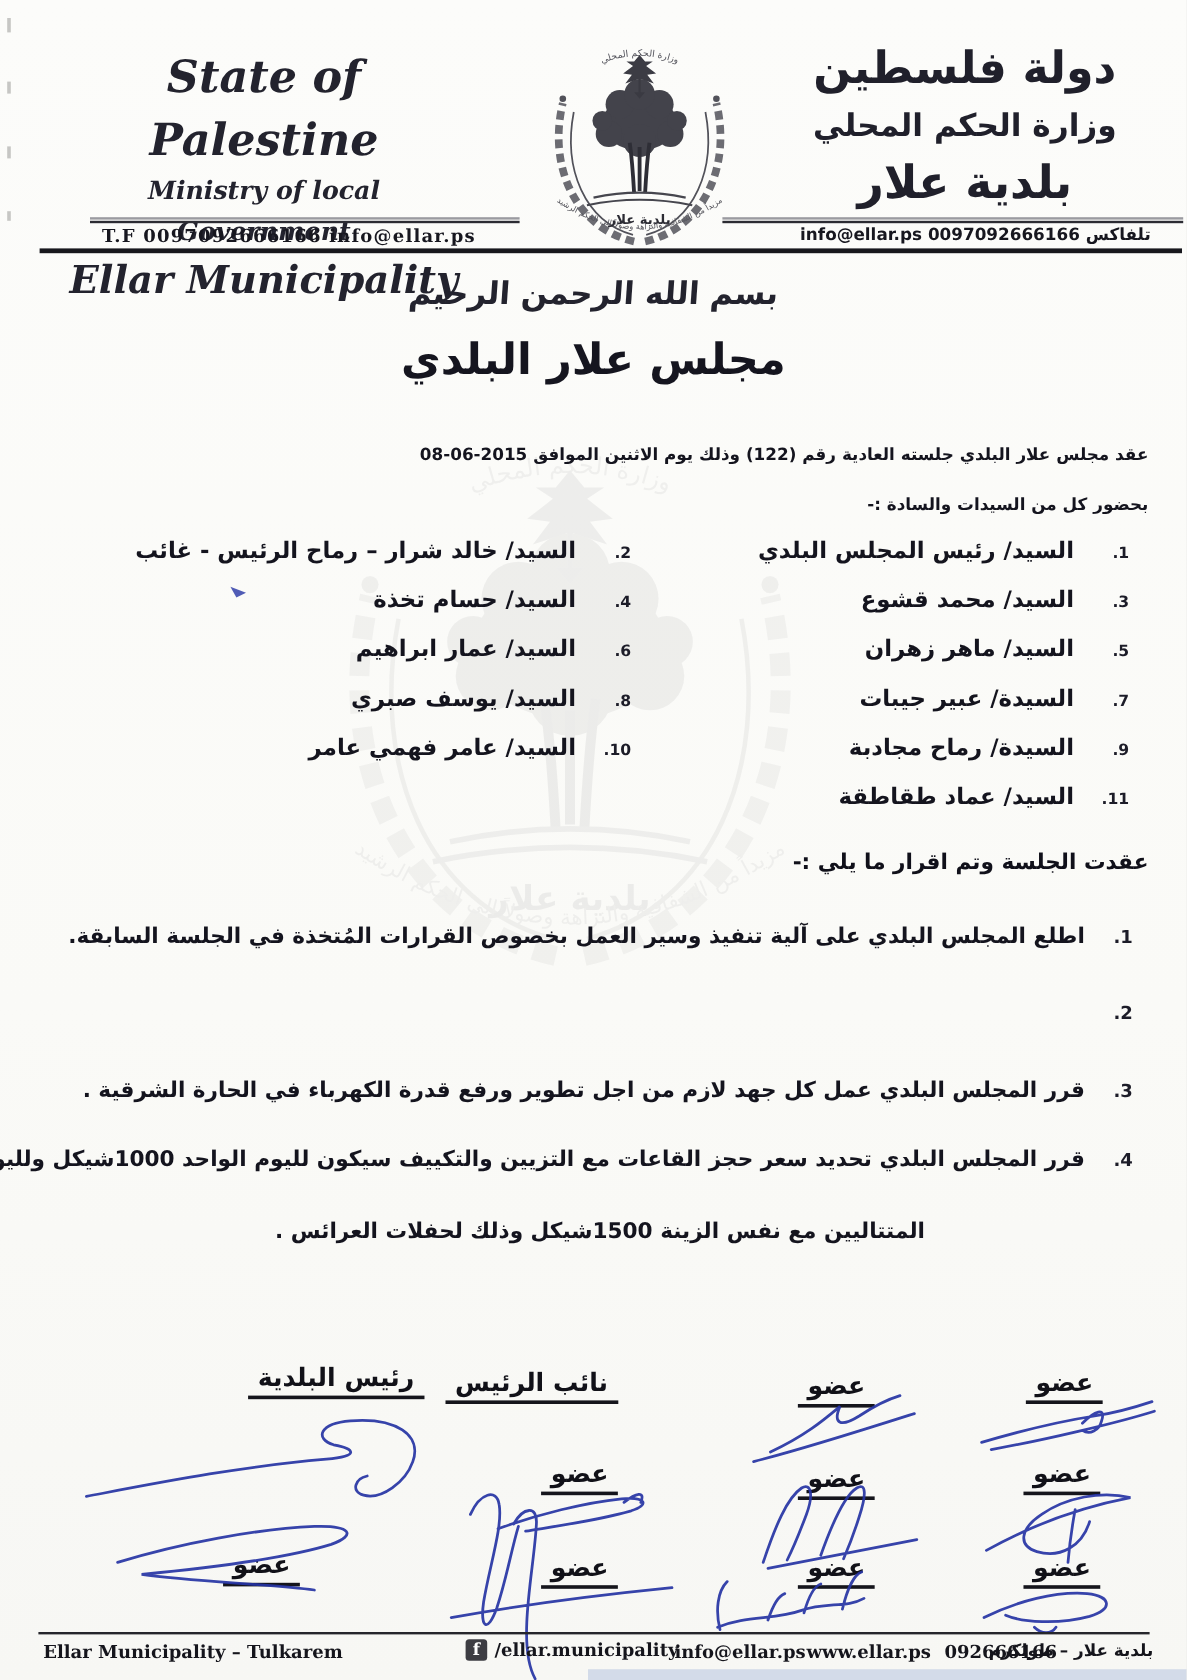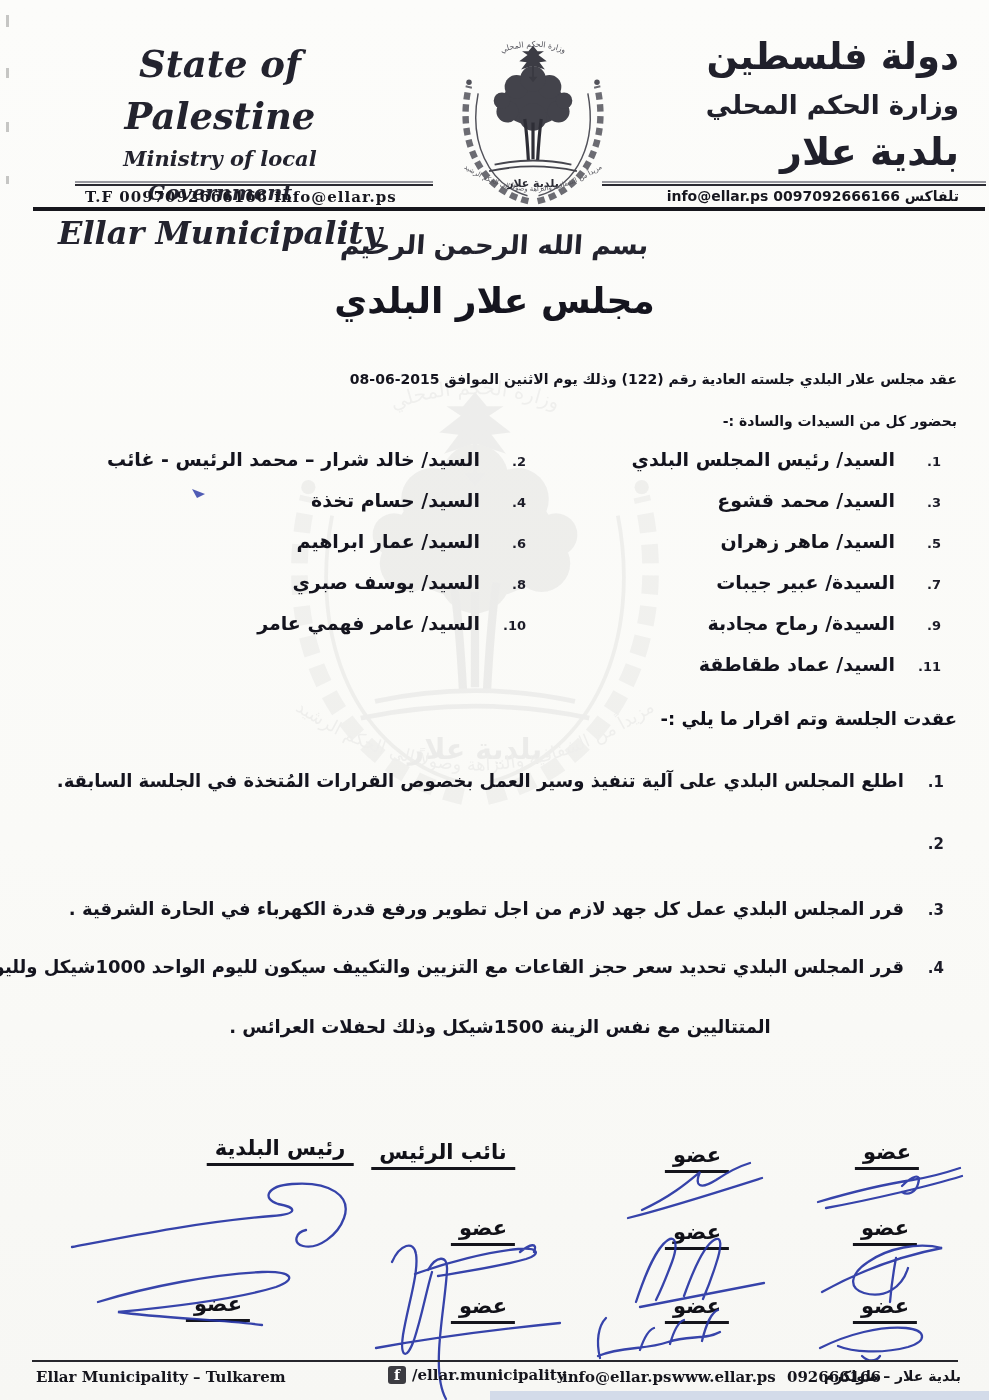--- a/index.html
+++ b/index.html
@@ -7,21 +7,21 @@
     position:relative;width:989px;height:1400px;margin:0 auto;
     background:linear-gradient(180deg,#fcfcfa 0%,#fafaf7 60%,#f7f7f4 100%);
     overflow:hidden;font-family:"DejaVu Sans",sans-serif;color:#1c1c28;
   }
   
   .hdr-left{position:absolute;left:55px;top:38px;width:330px;text-align:center;
     font-family:"DejaVu Serif",serif;font-style:italic;font-weight:bold;color:#23232e;}
   .hdr-left .l1{font-size:37px;line-height:52px;}
   .hdr-left .l2{font-size:21px;line-height:34px;}
   .hdr-left .l3{font-size:32px;line-height:46px;}
-  .hdr-right{position:absolute;right:30px;top:30px;width:310px;text-align:right;color:#20202b;direction:rtl;}
+  .hdr-right{position:absolute;right:30px;top:30px;width:310px;text-align:center;color:#20202b;direction:rtl;}
   .hdr-right .r1{font-size:37px;line-height:54px;font-weight:700;}
   .hdr-right .r2{font-size:26px;line-height:42px;font-weight:700;}
   .hdr-right .r3{font-size:38px;line-height:52px;font-weight:800;}
   .rule1a{position:absolute;left:75px;top:184px;width:358px;height:2px;background:#2c2c33;box-shadow:0 -3px 0 #9a9aa0;}
   .rule1b{position:absolute;left:602px;top:184px;width:384px;height:2px;background:#2c2c33;box-shadow:0 -3px 0 #9a9aa0;}
   .contact-left{position:absolute;left:85px;top:188px;font-family:"DejaVu Serif",serif;font-weight:bold;font-size:15px;letter-spacing:1px;color:#17171f;}
   .contact-right{position:absolute;right:30px;top:188px;direction:rtl;font-weight:bold;font-size:14px;color:#17171f;margin-left:18px;}
   .rule2{position:absolute;left:33px;top:207px;width:952px;height:4px;background:#17171d;}
   
   .emblem{position:absolute;left:437px;top:22px;width:192px;height:192px;}
@@ -174,21 +174,21 @@
     </div>
     <div class="att-row">
       <span class="att-num">11.</span>
       <span class="att-name">السيد/ عماد طقاطقة</span>
     </div>
   </div>
 
   <div class="att-col lc">
     <div class="att-row">
       <span class="att-num">2.</span>
-      <span class="att-name">السيد/ خالد شرار – محمد الرئيس  - غائب</span>
+      <span class="att-name">السيد/ خالد شرار – رماح الرئيس  - غائب</span>
     </div>
     <div class="att-row">
       <span class="att-num">4.</span>
       <span class="att-name">السيد/ حسام تخذة</span>
     </div>
     <div class="att-row">
       <span class="att-num">6.</span>
       <span class="att-name">السيد/ عمار ابراهيم</span>
     </div>
     <div class="att-row">

